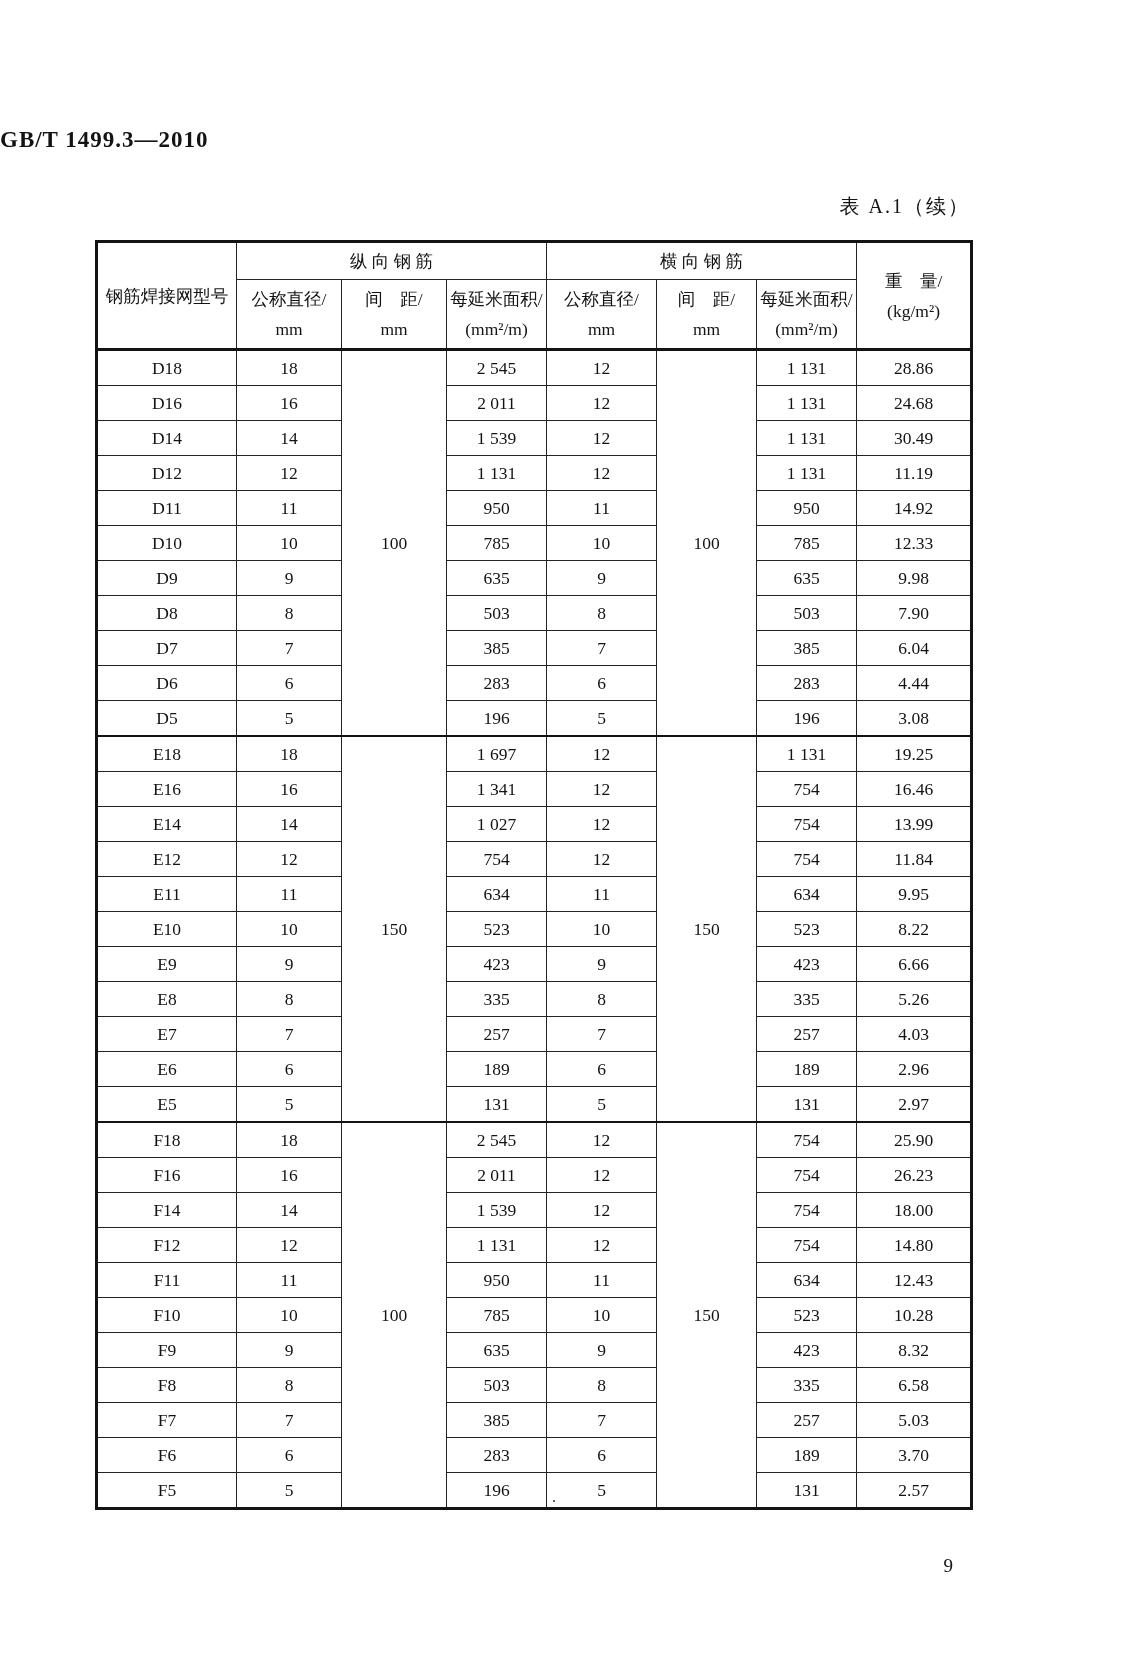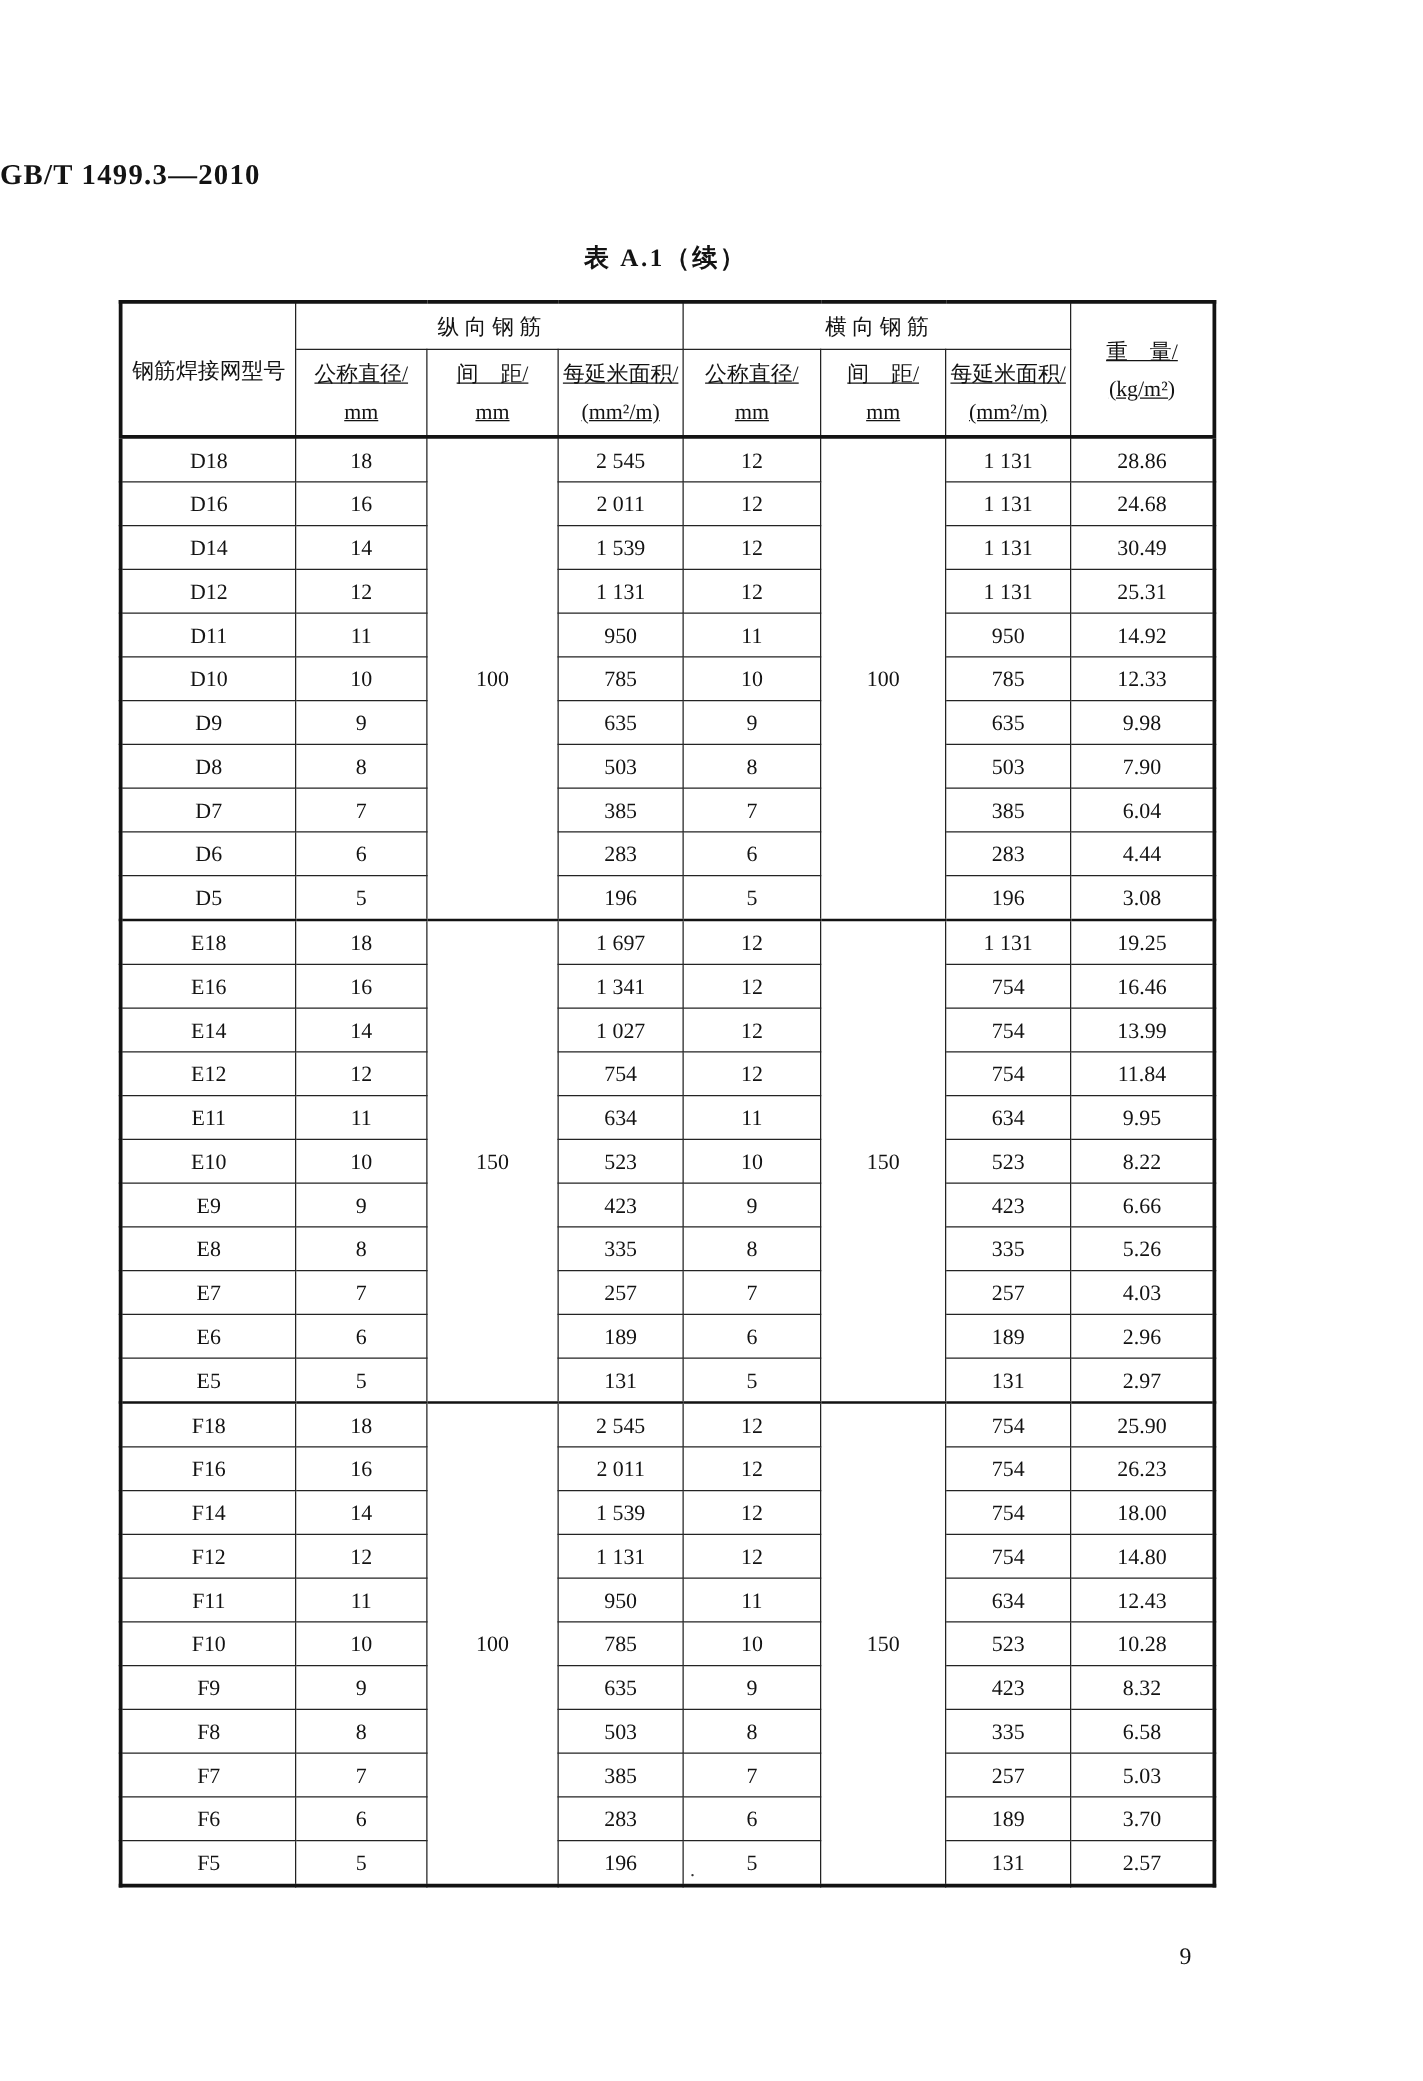--- a/index.html
+++ b/index.html
@@ -11,37 +11,37 @@
     position:relative;
     overflow:hidden;
   }
   .doc-number {
     position:absolute; top:127px; left:0; width:987px;
     text-align:left; font-size:23px; font-weight:bold; letter-spacing:1px;
     white-space:nowrap;
   }
   .table-title {
     position:absolute; top:193px; left:95px; width:875px;
-    text-align:center; font-size:20px; font-weight:bold; letter-spacing:2px;
+    text-align:right; font-size:20px; font-weight:normal; letter-spacing:2px;
   }
   table.data-table {
     position:absolute; top:240px; left:95px; width:875px;
     border-collapse:collapse; table-layout:fixed;
     border:3px solid #131313;
   }
   .data-table th, .data-table td {
     border:1px solid #232323;
     text-align:center; vertical-align:middle;
     padding:0; overflow:hidden;
   }
   .data-table thead th { font-weight:normal; font-size:17.5px; }
   .data-table thead tr.group-row th { height:36px; }
   .data-table thead tr.sub-row th { height:68px; }
   .data-table thead { border-bottom:3px solid #131313; }
-  .hdr-2line .line { line-height:30px;text-decoration:underline; }
+  .hdr-2line .line { line-height:30px; }
   .data-table tbody td { height:34px; font-size:17.5px; }
   .data-table tbody tr.group-start td { border-top:2.5px solid #131313; }
   .spacing-cell { vertical-align:middle; }
   .page-number {
     position:absolute; top:1555px; left:0; width:953px;
     text-align:right; font-size:19px;
   }
   .stray-mark {
     position:absolute; top:1488px; left:552px;
     font-size:16px; color:#333;
@@ -128,21 +128,21 @@
         <td>12</td>
         <td>1 131</td>
         <td>30.49</td>
       </tr>
       <tr>
         <td>D12</td>
         <td>12</td>
         <td>1 131</td>
         <td>12</td>
         <td>1 131</td>
-        <td>25.31</td>
+        <td>11.19</td>
       </tr>
       <tr>
         <td>D11</td>
         <td>11</td>
         <td>950</td>
         <td>11</td>
         <td>950</td>
         <td>14.92</td>
       </tr>
       <tr>

